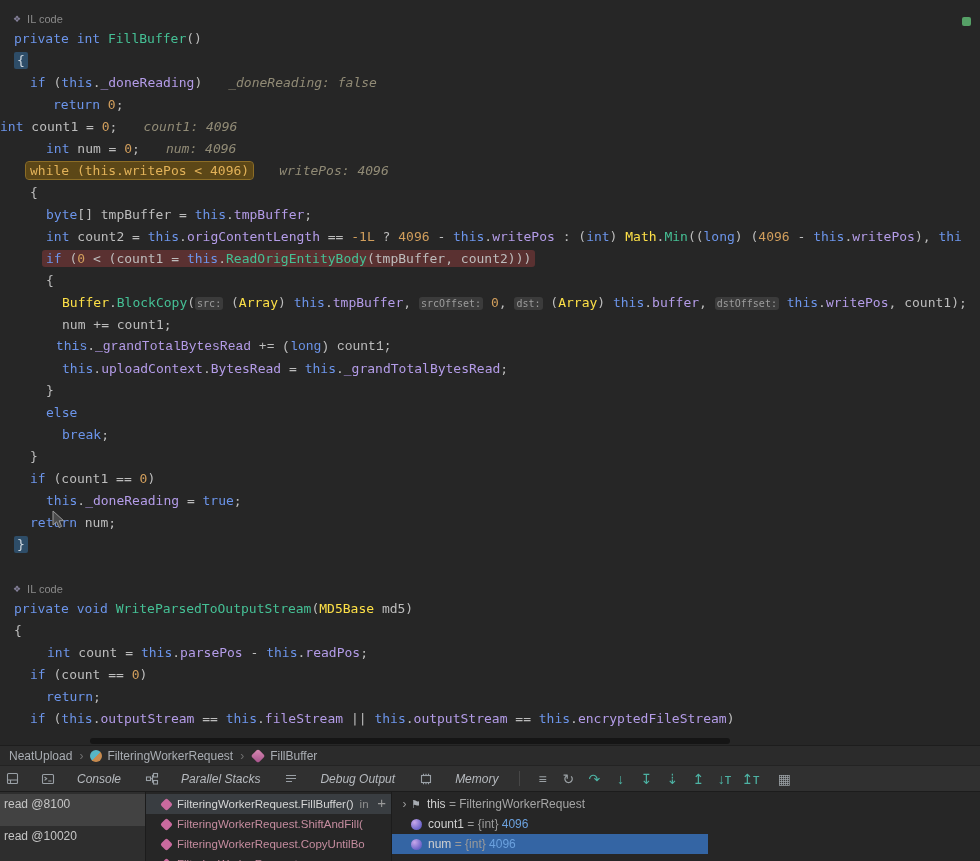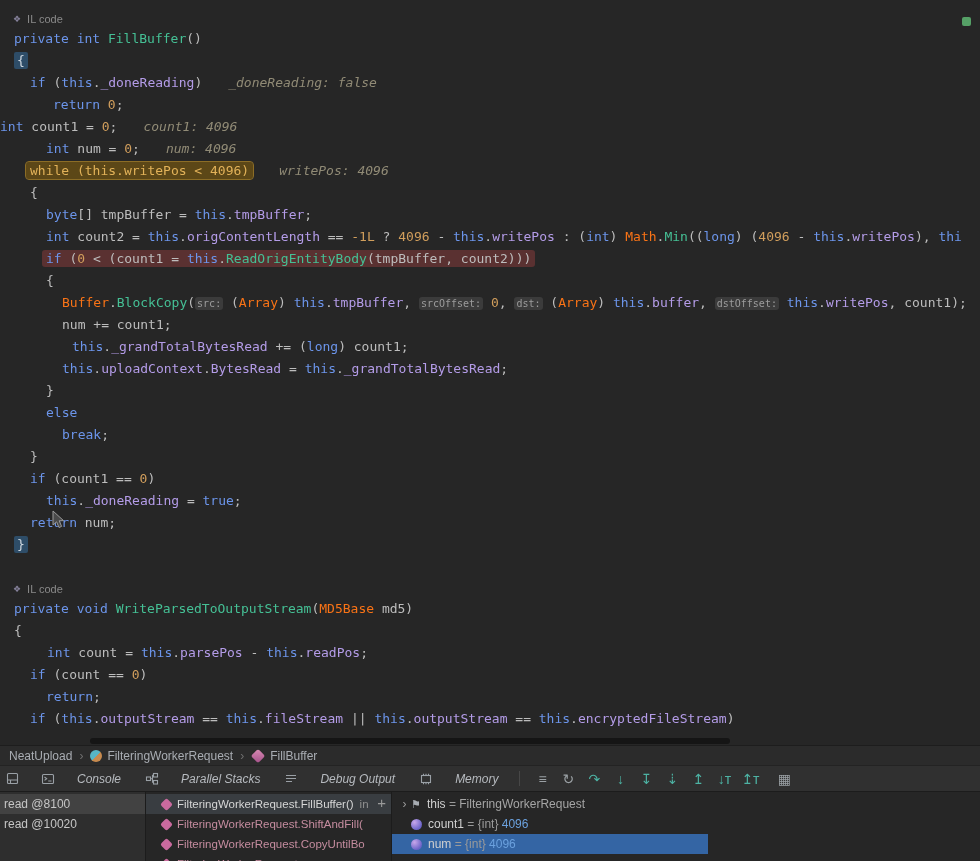--- a/index.html
+++ b/index.html
@@ -12,21 +12,21 @@
   .il-label{height:18px;display:flex;align-items:center;gap:6px;padding-left:13px;
             color:#8a8a8a;font-size:11px;font-family:"Liberation Sans",sans-serif;}
   .il-ico{color:#84809a;font-size:9px;line-height:1;}
   .sec-0 .il-label{margin-top:10px;}
   .sec-1 .il-label{margin-top:24px;}
   .code-line{height:22px;line-height:22px;white-space:pre;overflow:hidden;}
   .tk-kw{color:#6c95eb;}
   .tk-pl{color:#bdbdbd;}
   .tk-fld{color:#b49ce8;}
   .tk-m{color:#45c095;}
-  .tk-ty{color:#f97316;}
+  .tk-ty{color:#fde047;}
   .tk-num{color:#d19e5c;}
   .tk-hl{color:#e2b259;}
   .tk-brhl{background:#2e4d68;color:#cfd8e0;border-radius:2px;padding:1px 3px;}
   .tk-ph{color:#9c9c9c;background:#3b3b3b;border-radius:3px;padding:1px 2px;
          font-size:10px;font-style:normal;}
   .hlbox{border-radius:3px;padding:1px 4px;margin-left:-4px;}
   .hl-amber{background:#5c4717;outline:1px solid #8c6d26;}
   .hl-red{background:#5a3131;}
   .hint{color:#918b76;font-style:italic;margin-left:26px;}
   .inspect-badge{position:absolute;top:17px;right:9px;width:9px;height:9px;
@@ -59,21 +59,21 @@
   .act{width:26px;text-align:center;font-size:14px;line-height:26px;}
   .act.teal{color:#4db3a4;}
   .act.gray{color:#9aa0a4;}
   .act.last{margin-left:8px;}
 
   
   .panels{position:absolute;top:791px;left:0;right:0;bottom:0;background:#262626;
           border-top:1px solid #1c1c1c;display:flex;box-sizing:border-box;}
   .threads{width:146px;background:#2e2e2e;border-right:1px solid #1c1c1c;
            padding-top:2px;box-sizing:border-box;flex:none;}
-  .thread-row{height:20px;line-height:20px;padding-left:4px;font-size:12px;color:#c6c6c6;
+  .thread-row{height:32px;line-height:20px;padding-left:4px;font-size:12px;color:#c6c6c6;
               white-space:nowrap;overflow:hidden;}
   .thread-row.sel{background:#424242;}
   .frames{width:246px;border-right:1px solid #1c1c1c;position:relative;padding-top:2px;
           box-sizing:border-box;overflow:hidden;flex:none;}
   .frame-row{height:20px;display:flex;align-items:center;gap:6px;padding-left:16px;
              font-size:11.5px;white-space:nowrap;overflow:hidden;}
   .frame-row.cur{background:#393d41;}
   .m-ico{width:9px;height:9px;border-radius:2px;transform:rotate(45deg);
          background:#c96a9e;flex:none;}
   .frame-text{color:#c58c9f;}
@@ -113,21 +113,21 @@
           <div class="code-line" style=""><span class="tk-kw">int </span><span class="tk-pl">count1 = </span><span class="tk-num">0</span><span class="tk-pl">;</span><span class="hint">count1: 4096</span></div>
           <div class="code-line" style="padding-left: 46px;"><span class="tk-kw">int </span><span class="tk-pl">num = </span><span class="tk-num">0</span><span class="tk-pl">;</span><span class="hint">num: 4096</span></div>
           <div class="code-line" style="padding-left: 30px;"><span class="hlbox hl-amber"><span class="tk-hl">while (this.writePos &lt; 4096)</span></span><span class="hint">writePos: 4096</span></div>
           <div class="code-line" style="padding-left: 30px;"><span class="tk-pl">{</span></div>
           <div class="code-line" style="padding-left: 46px;"><span class="tk-kw">byte</span><span class="tk-pl">[] tmpBuffer = </span><span class="tk-kw">this</span><span class="tk-pl">.</span><span class="tk-fld">tmpBuffer</span><span class="tk-pl">;</span></div>
           <div class="code-line" style="padding-left: 46px;"><span class="tk-kw">int </span><span class="tk-pl">count2 = </span><span class="tk-kw">this</span><span class="tk-pl">.</span><span class="tk-fld">origContentLength</span><span class="tk-pl"> == </span><span class="tk-num">-1L</span><span class="tk-pl"> ? </span><span class="tk-num">4096</span><span class="tk-pl"> - </span><span class="tk-kw">this</span><span class="tk-pl">.</span><span class="tk-fld">writePos</span><span class="tk-pl"> : (</span><span class="tk-kw">int</span><span class="tk-pl">) </span><span class="tk-ty">Math</span><span class="tk-pl">.</span><span class="tk-m">Min</span><span class="tk-pl">((</span><span class="tk-kw">long</span><span class="tk-pl">) (</span><span class="tk-num">4096</span><span class="tk-pl"> - </span><span class="tk-kw">this</span><span class="tk-pl">.</span><span class="tk-fld">writePos</span><span class="tk-pl">), </span><span class="tk-kw">thi</span></div>
           <div class="code-line" style="padding-left: 46px;"><span class="hlbox hl-red"><span class="tk-kw">if </span><span class="tk-pl">(</span><span class="tk-num">0</span><span class="tk-pl"> &lt; (count1 = </span><span class="tk-kw">this</span><span class="tk-pl">.</span><span class="tk-m">ReadOrigEntityBody</span><span class="tk-pl">(tmpBuffer, count2)))</span></span></div>
           <div class="code-line" style="padding-left: 46px;"><span class="tk-pl">{</span></div>
           <div class="code-line" style="padding-left: 62px;"><span class="tk-ty">Buffer</span><span class="tk-pl">.</span><span class="tk-m">BlockCopy</span><span class="tk-pl">(</span><span class="tk-ph">src:</span><span class="tk-pl"> (</span><span class="tk-ty">Array</span><span class="tk-pl">) </span><span class="tk-kw">this</span><span class="tk-pl">.</span><span class="tk-fld">tmpBuffer</span><span class="tk-pl">, </span><span class="tk-ph">srcOffset:</span><span class="tk-pl"> </span><span class="tk-num">0</span><span class="tk-pl">, </span><span class="tk-ph">dst:</span><span class="tk-pl"> (</span><span class="tk-ty">Array</span><span class="tk-pl">) </span><span class="tk-kw">this</span><span class="tk-pl">.</span><span class="tk-fld">buffer</span><span class="tk-pl">, </span><span class="tk-ph">dstOffset:</span><span class="tk-pl"> </span><span class="tk-kw">this</span><span class="tk-pl">.</span><span class="tk-fld">writePos</span><span class="tk-pl">, count1);</span></div>
           <div class="code-line" style="padding-left: 62px;"><span class="tk-pl">num += count1;</span></div>
-          <div class="code-line" style="padding-left: 72px;"><span class="tk-kw">this</span><span class="tk-pl">.</span><span class="tk-fld">_grandTotalBytesRead</span><span class="tk-pl"> += (</span><span class="tk-kw">long</span><span class="tk-pl">) count1;</span></div>
+          <div class="code-line" style="padding-left: 56px; font-family: Liberation Mono, monospace;"><span class="tk-kw">this</span><span class="tk-pl">.</span><span class="tk-fld">_grandTotalBytesRead</span><span class="tk-pl"> += (</span><span class="tk-kw">long</span><span class="tk-pl">) count1;</span></div>
           <div class="code-line" style="padding-left: 62px;"><span class="tk-kw">this</span><span class="tk-pl">.</span><span class="tk-fld">uploadContext</span><span class="tk-pl">.</span><span class="tk-fld">BytesRead</span><span class="tk-pl"> = </span><span class="tk-kw">this</span><span class="tk-pl">.</span><span class="tk-fld">_grandTotalBytesRead</span><span class="tk-pl">;</span></div>
           <div class="code-line" style="padding-left: 46px;"><span class="tk-pl">}</span></div>
           <div class="code-line" style="padding-left: 46px;"><span class="tk-kw">else</span></div>
           <div class="code-line" style="padding-left: 62px;"><span class="tk-kw">break</span><span class="tk-pl">;</span></div>
           <div class="code-line" style="padding-left: 30px;"><span class="tk-pl">}</span></div>
           <div class="code-line" style="padding-left: 30px;"><span class="tk-kw">if </span><span class="tk-pl">(count1 == </span><span class="tk-num">0</span><span class="tk-pl">)</span></div>
           <div class="code-line" style="padding-left: 46px;"><span class="tk-kw">this</span><span class="tk-pl">.</span><span class="tk-fld">_doneReading</span><span class="tk-pl"> = </span><span class="tk-kw">true</span><span class="tk-pl">;</span></div>
           <div class="code-line" style="padding-left: 30px;"><span class="tk-kw">return </span><span class="tk-pl">num;</span></div>
           <div class="code-line" style="padding-left: 14px;"><span class="tk-brhl">}</span></div>
         </div>

